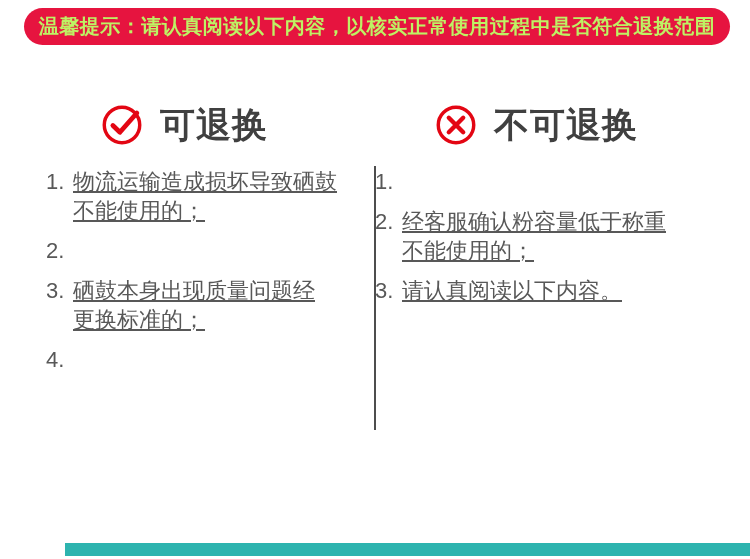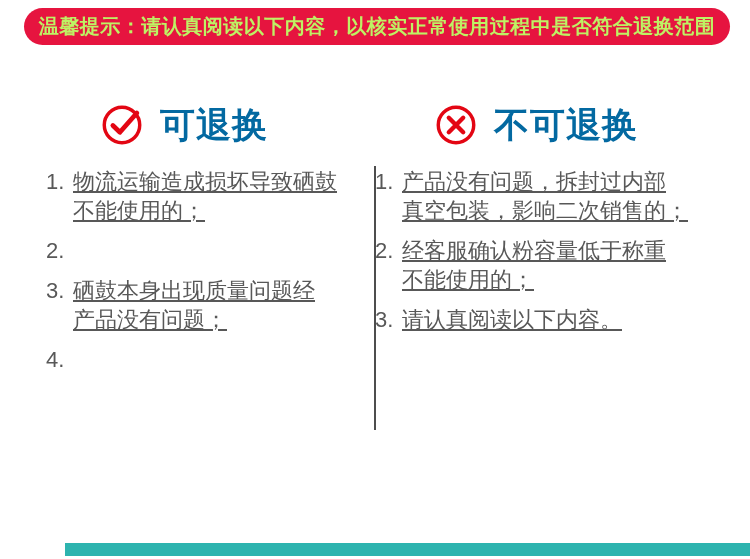--- a/index.html
+++ b/index.html
@@ -45,21 +45,21 @@
     margin-top: 57px;
   }
   .col-left  .col-header { margin-left: 53px; }
   .col-right .col-header { margin-left: 58px; }
   .hdr-icon { width: 46px; height: 46px; color: #E30613; flex-shrink: 0; }
   .hdr-icon svg { display: block; width: 46px; height: 46px; }
   .col-title {
     margin-left: 15px;
     font-size: 35px;
     font-weight: bold;
-    color: #0369a1;
+    color: #404040;
     letter-spacing: 1px;
     white-space: nowrap;
   }
   
   .rules {
     list-style: none;
     margin: 18px 0 0 0;
     padding: 0;
   }
   .rule {
@@ -112,43 +112,41 @@
           <span class="num">1.</span>
           <span class="txt">物流运输造成损坏导致硒鼓
 不能使用的；</span>
         </li>
         <li class="rule">
           <span class="num">2.</span>
         </li>
         <li class="rule">
           <span class="num">3.</span>
           <span class="txt">硒鼓本身出现质量问题经
-产品没有问题；</span>
+更换标准的；</span>
         </li>
         <li class="rule">
           <span class="num">4.</span>
         </li>
       </ul>
     </div>
 
     <div class="col col-right">
       <div class="col-header">
         <span class="hdr-icon">
           <svg viewBox="0 0 48 48" fill="none" xmlns="http://www.w3.org/2000/svg">
             <circle cx="24" cy="24" r="18.5" stroke="currentColor" stroke-width="3.6"></circle>
             <path d="M16.5 16.5 L31.5 31.5 M31.5 16.5 L16.5 31.5" stroke="currentColor" stroke-width="4.6" stroke-linecap="round"></path>
           </svg>
         </span>
         <span class="col-title">不可退换</span>
       </div>
       <ul class="rules">
         <li class="rule">
           <span class="num">1.</span>
-          <span class="txt">产品没有问题，拆封过内部
-真空包装，影响二次销售的；</span>
         </li>
         <li class="rule">
           <span class="num">2.</span>
           <span class="txt">经客服确认粉容量低于称重
 不能使用的；</span>
         </li>
         <li class="rule">
           <span class="num">3.</span>
           <span class="txt">请认真阅读以下内容。</span>
         </li>

